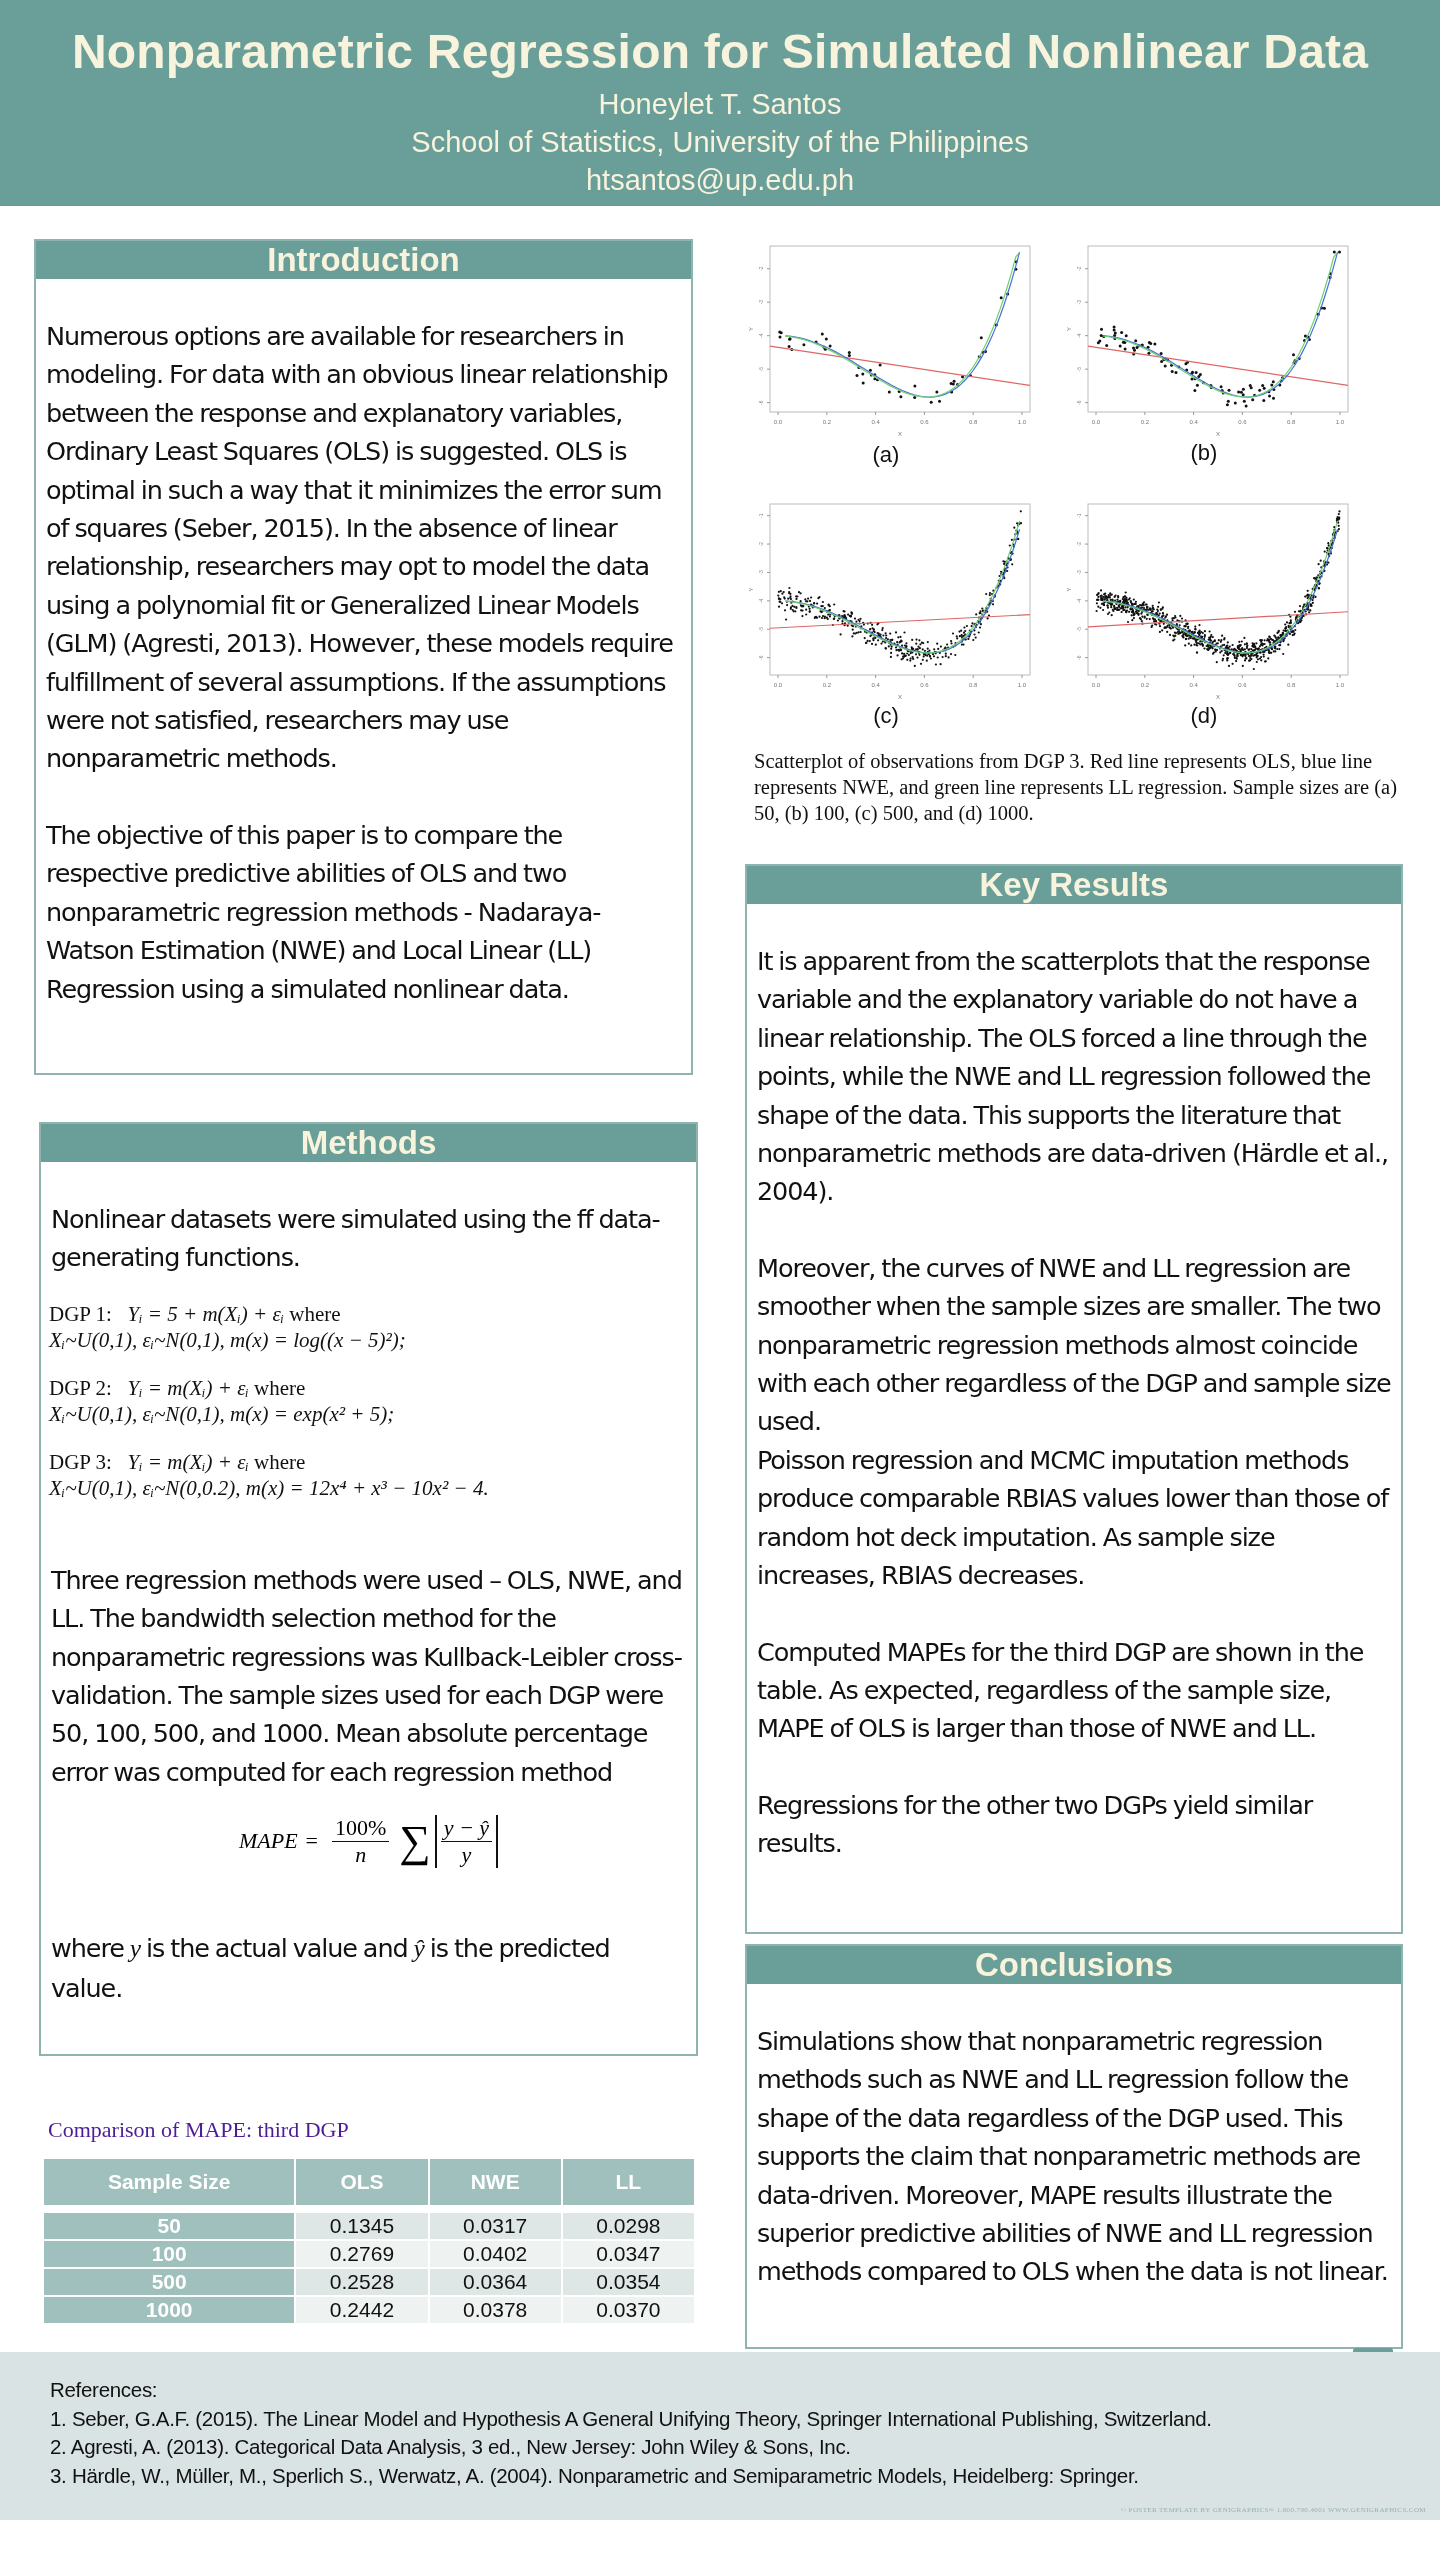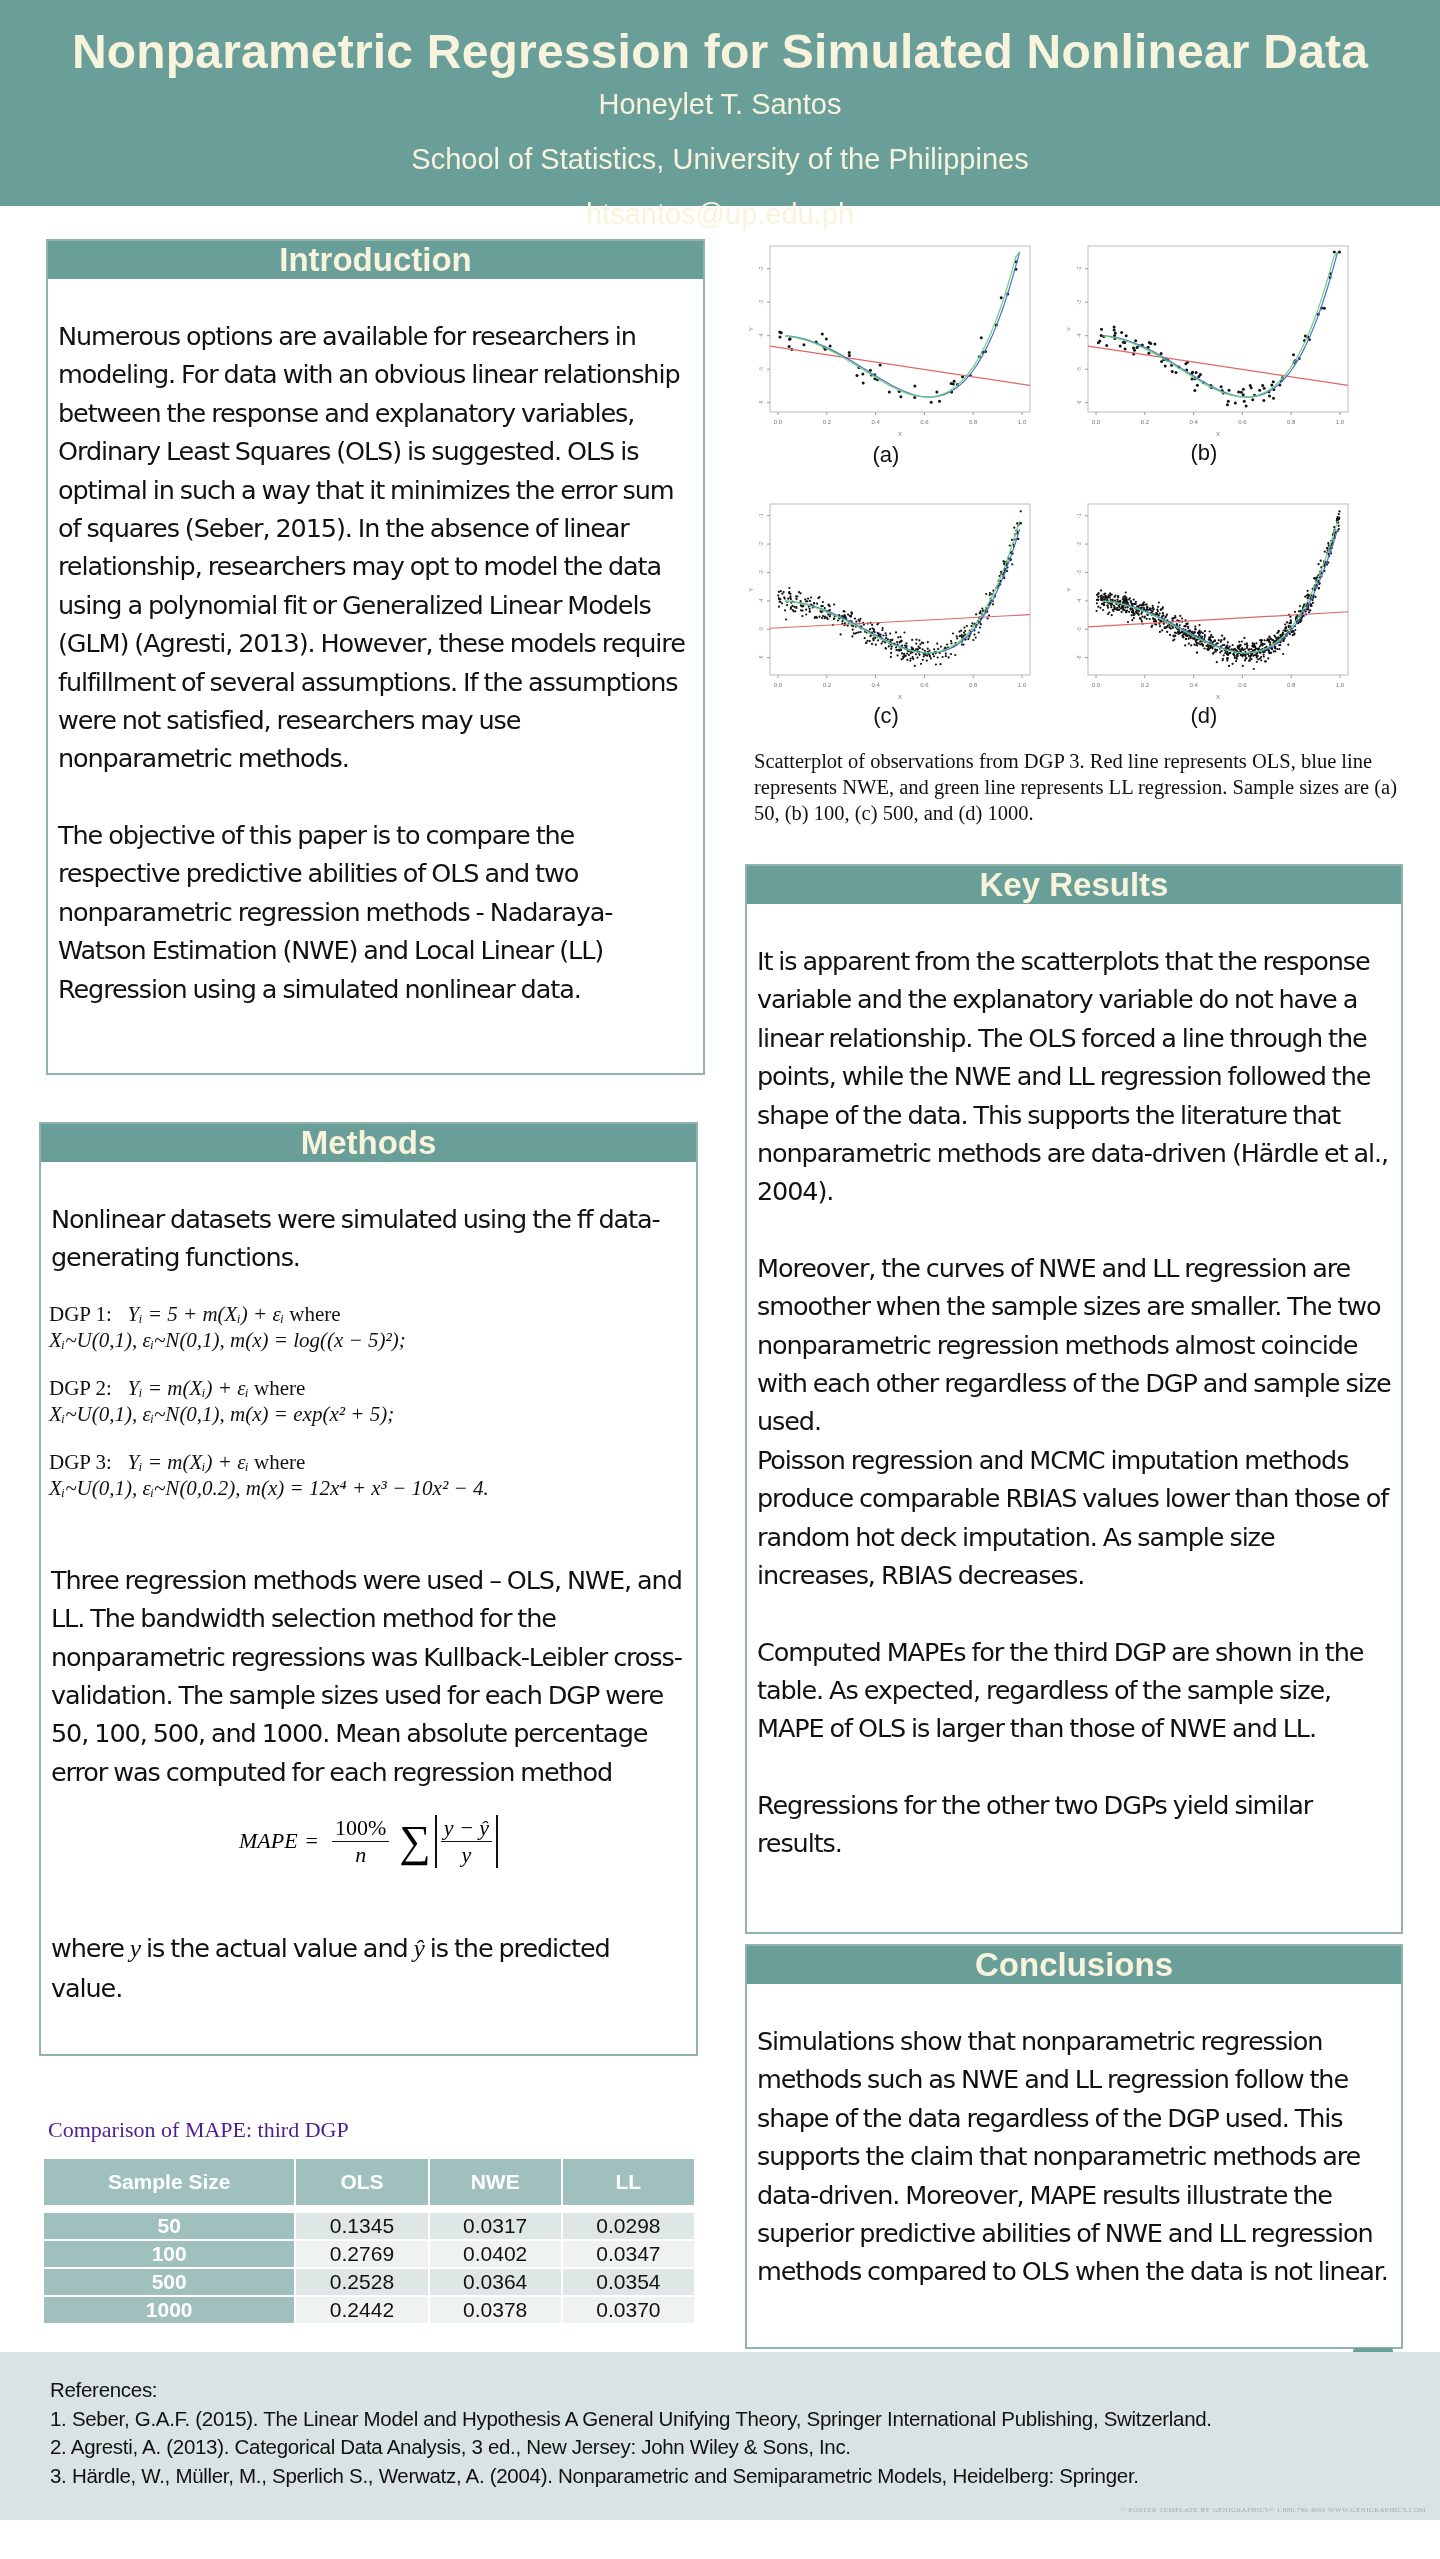--- a/index.html
+++ b/index.html
@@ -1,19 +1,19 @@
 <!DOCTYPE html>
 <html><head>
 <meta charset="utf-8">
 <style>
   * { box-sizing: border-box; margin: 0; padding: 0; }
   body { width: 1440px; height: 2559px; background: #ffffff; font-family: "Liberation Sans", sans-serif; position: relative; overflow: hidden; }
   .header { position: absolute; left: 0; top: 0; width: 1440px; height: 206px; background: #6a9e99; text-align: center; color: #f7f3dc; }
   .header .title { font-size: 48px; font-weight: bold; padding-top: 24px; letter-spacing: 0.2px; }
-  .header .line { font-size: 29px; line-height: 38px; margin-top: 17px; }
+  .header .line { font-size: 29px; line-height: 38px; }
   .header .author { margin-top: 6px; }
   .box { position: absolute; border: 2px solid #8fb3ae; background: #fff; }
   .box-h { background: #6a9e99; color: #f7f3dc; font-weight: bold; font-size: 33px; text-align: center; height: 38px; line-height: 38px; }
   .body-text { font-family: "DejaVu Sans", sans-serif; font-size: 25.5px; line-height: 38.4px; color: #111; padding: 6px 10px 0 10px; letter-spacing: -1.1px; word-spacing: -1px; margin-top: 32px; }
   .para-gap { height: 38px; }
   .serif { font-family: "Liberation Serif", serif; }
   .dgp { font-family: "Liberation Serif", serif; font-size: 21px; line-height: 26px; color: #111; padding: 0 8px; }
   .dgp i { font-style: italic; }
   .formula { font-family: "Liberation Serif", serif; font-size: 22px; display: flex; align-items: center; justify-content: center; height: 100px; }
   .frac { display: inline-flex; flex-direction: column; align-items: center; margin: 0 6px; }
@@ -41,21 +41,21 @@
 </head>
 <body>
 
 <div class="header">
   <div class="title">Nonparametric Regression for Simulated Nonlinear Data</div>
   <div class="line author">Honeylet T. Santos</div>
   <div class="line">School of Statistics, University of the Philippines</div>
   <div class="line">htsantos@up.edu.ph</div>
 </div>
 
-<div class="box" style="left:46px; top:239px; width:659px; height:836px;">
+<div class="box" style="left:34px; top:239px; width:659px; height:836px;">
   <div class="box-h">Introduction</div>
   <div class="body-text">
     <div>Numerous options are available for researchers in modeling. For data with an obvious linear relationship between the response and explanatory variables, Ordinary Least Squares (OLS) is suggested. OLS is optimal in such a way that it minimizes the error sum of squares (Seber, 2015). In the absence of linear relationship, researchers may opt to model the data using a polynomial fit or Generalized Linear Models (GLM) (Agresti, 2013). However, these models require fulfillment of several assumptions. If the assumptions were not satisfied, researchers may use nonparametric methods.</div>
     <div class="para-gap"></div>
     <div>The objective of this paper is to compare the respective predictive abilities of OLS and two nonparametric regression methods - Nadaraya-Watson Estimation (NWE) and Local Linear (LL) Regression using a simulated nonlinear data.</div>
   </div>
 </div>
 
 <div class="box" style="left:39px; top:1122px; width:659px; height:934px;">
   <div class="box-h">Methods</div>

